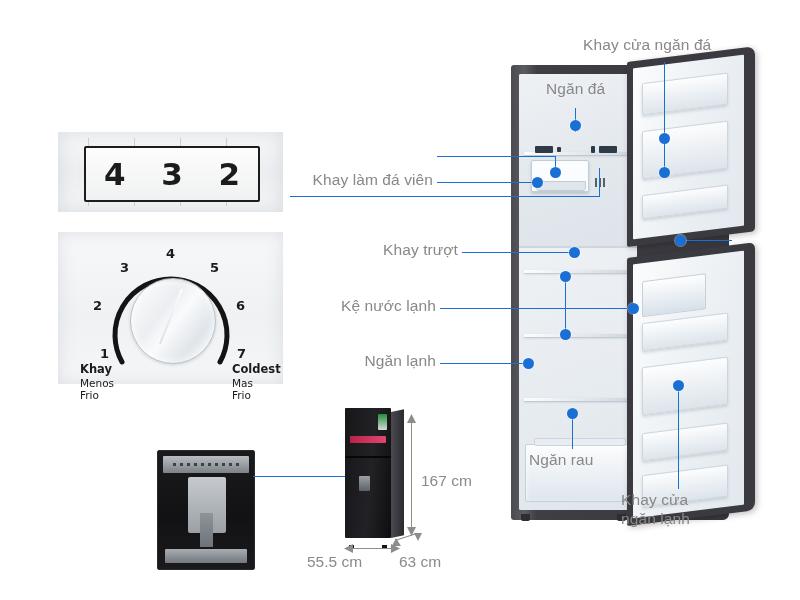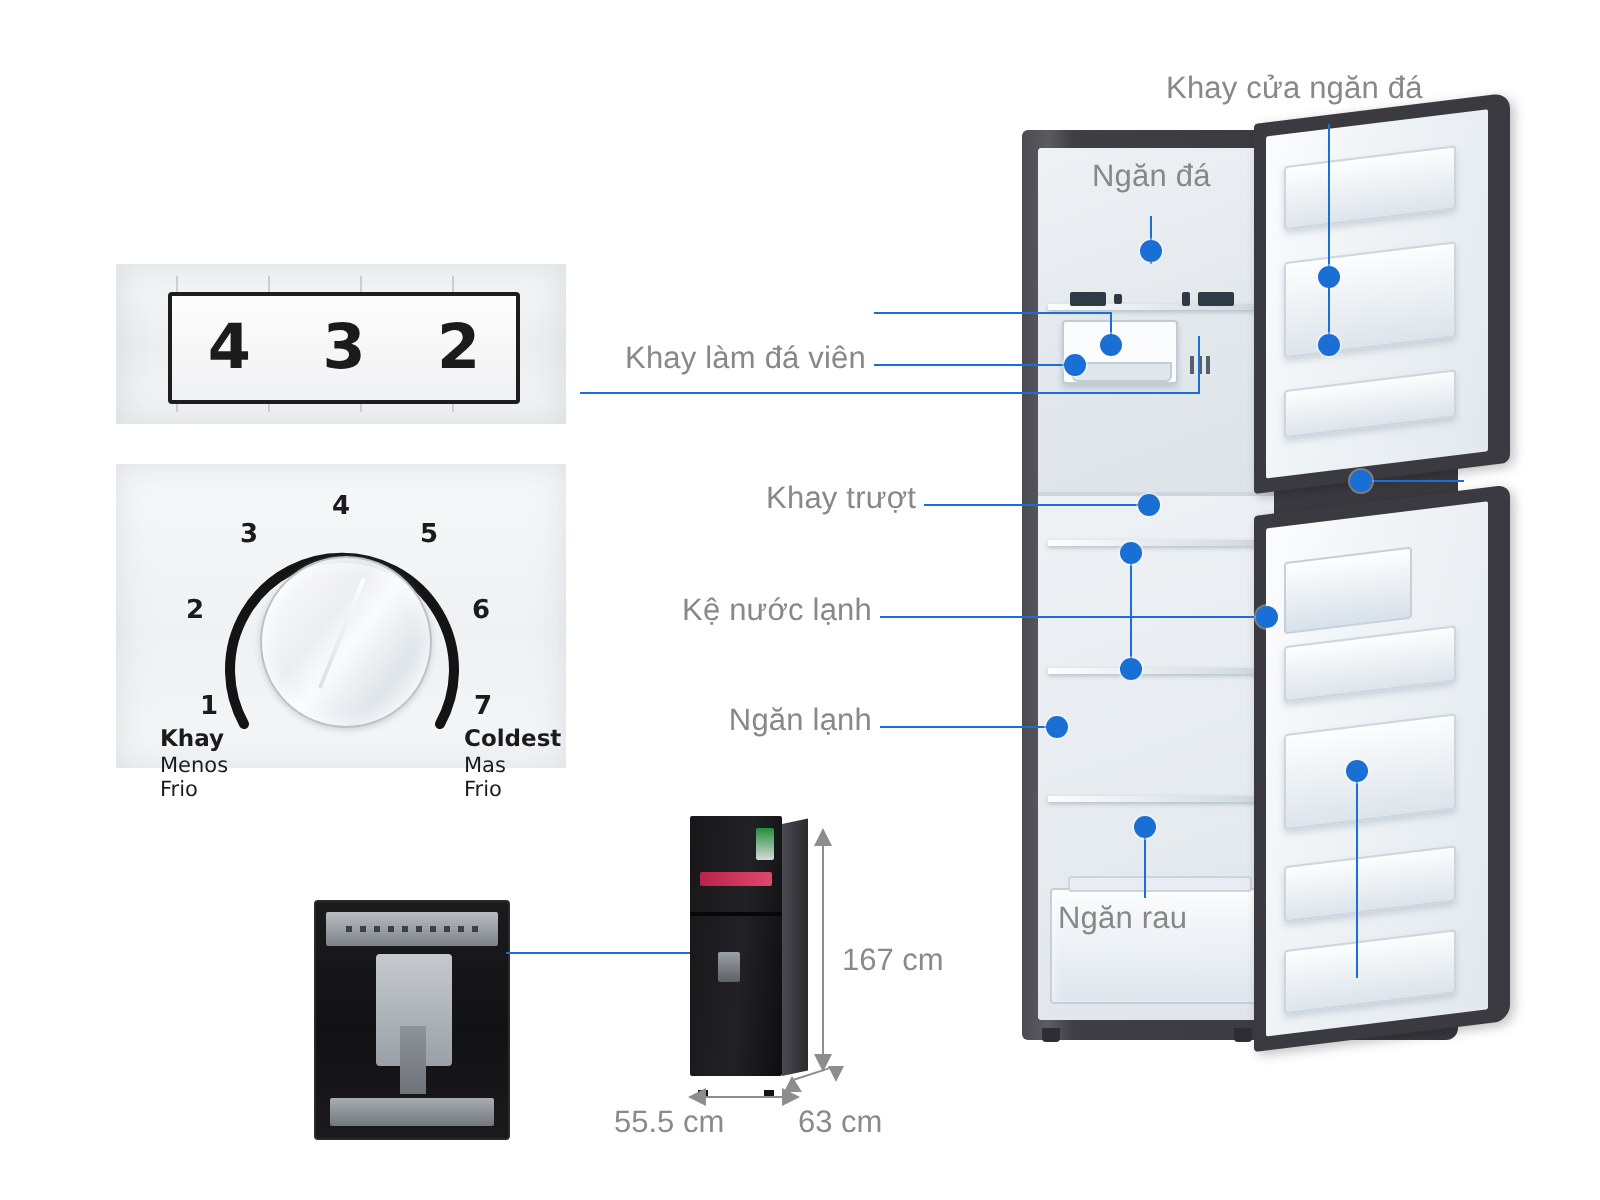--- a/index.html
+++ b/index.html
@@ -282,20 +282,22 @@
 
   <div class="label r" style="left:277px;top:171px;width:156px">Khay làm đá viên</div>
 
   <div class="label r" style="left:316px;top:297px;width:120px">Kệ nước lạnh</div>
 
   <div class="label r" style="left:316px;top:352px;width:120px">Ngăn lạnh</div>
 
   <div class="label c" style="left:529px;top:451px;width:86px">Ngăn rau</div>
 
 
+  <div class="label c" style="left:621px;top:491px;width:124px">Khay cửa
+ngăn lạnh</div>
 
 
   <div class="fzPanel">
     <div class="fzRidge" style="left:30px"></div>
     <div class="fzRidge" style="left:76px"></div>
     <div class="fzRidge" style="left:122px"></div>
     <div class="fzRidge" style="left:168px"></div>
     <div class="fzWindow">
       <span>4</span>
       <span>3</span>

